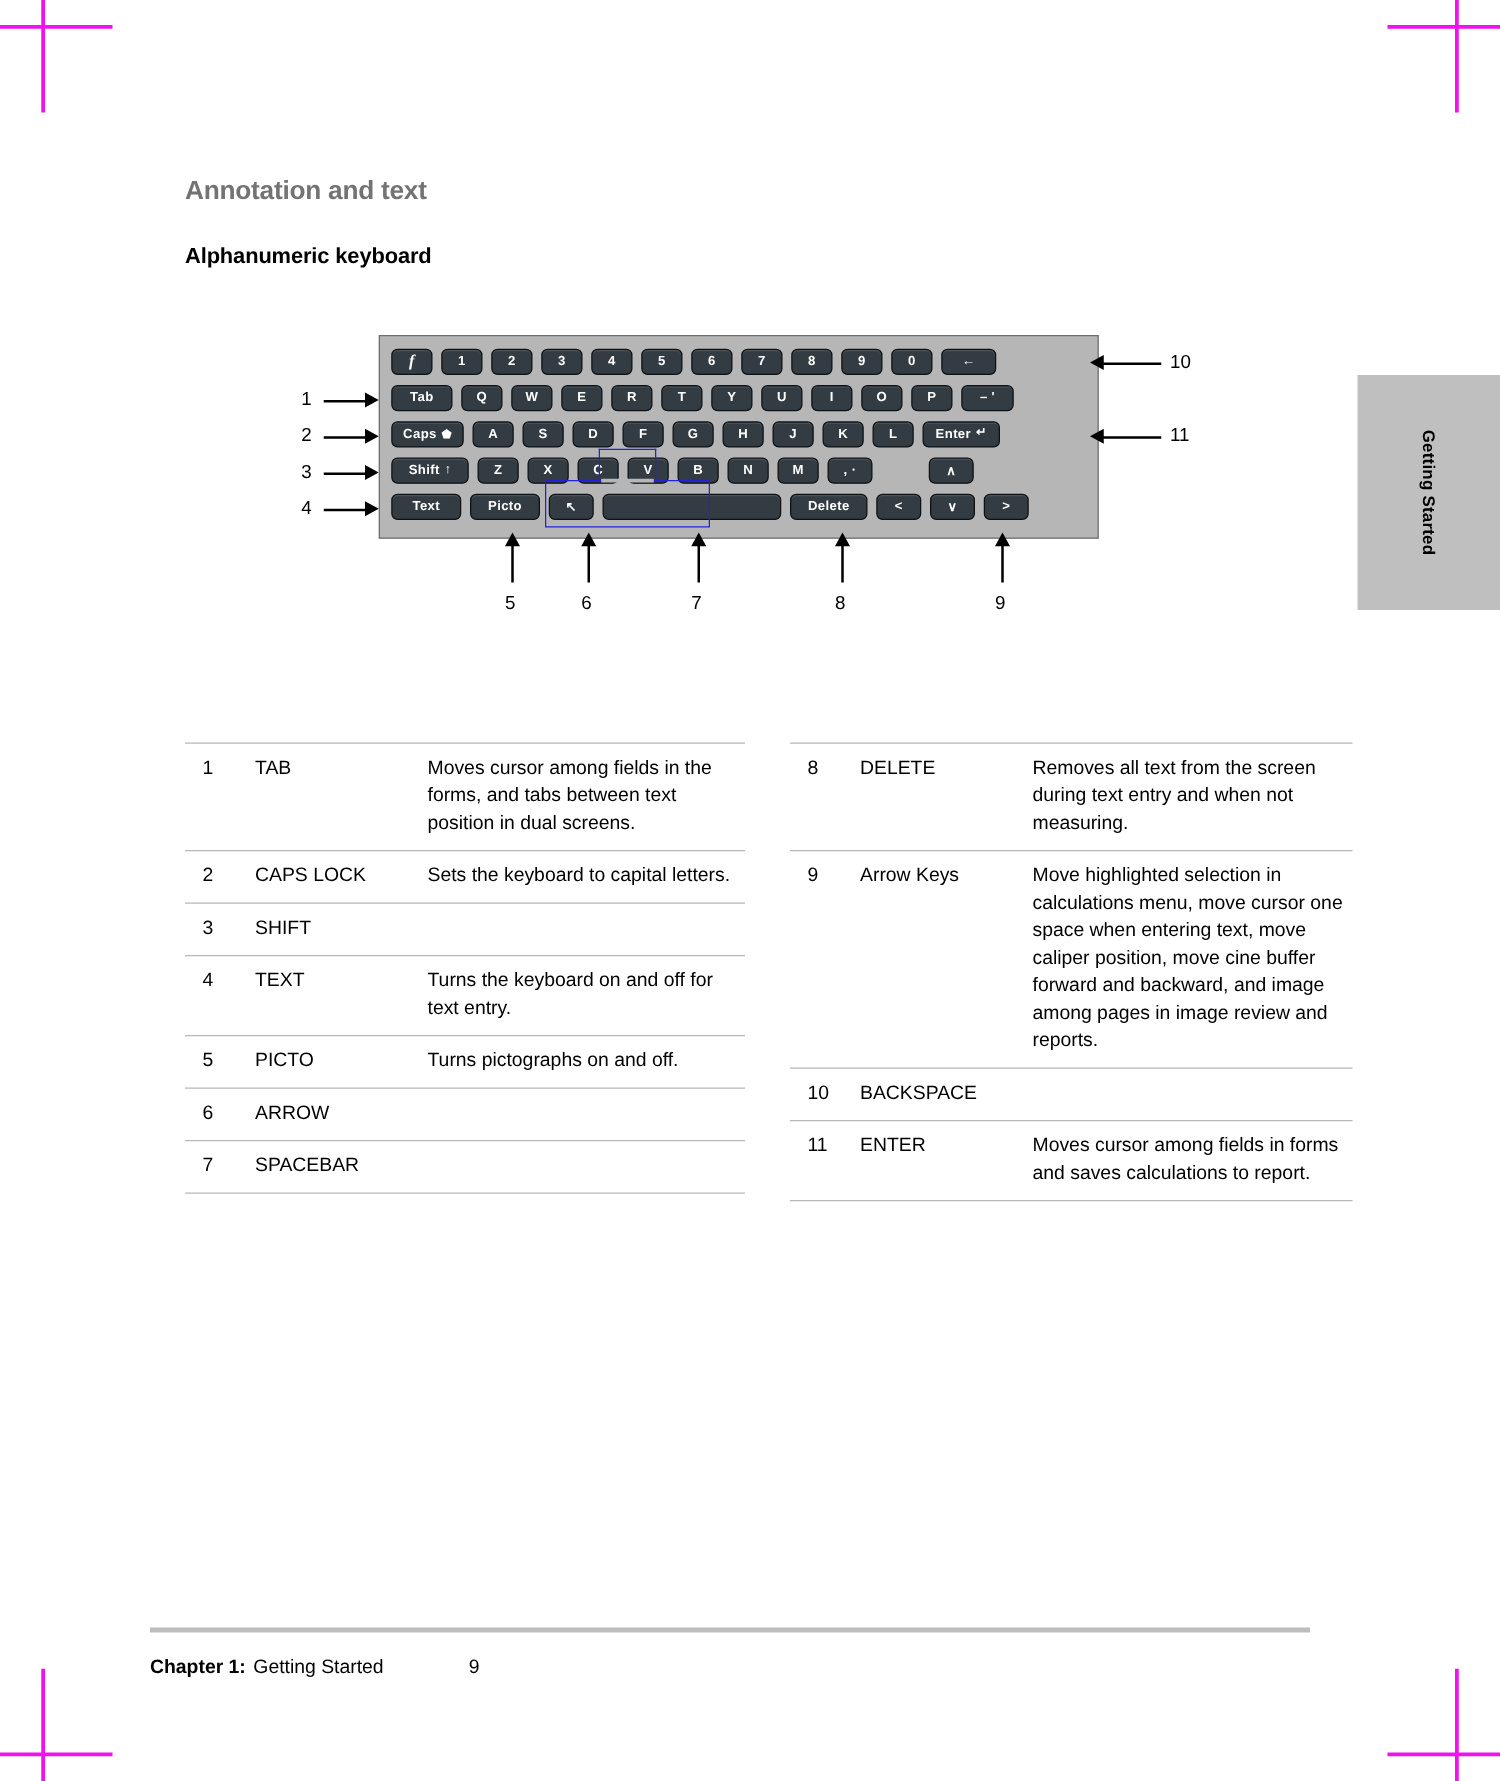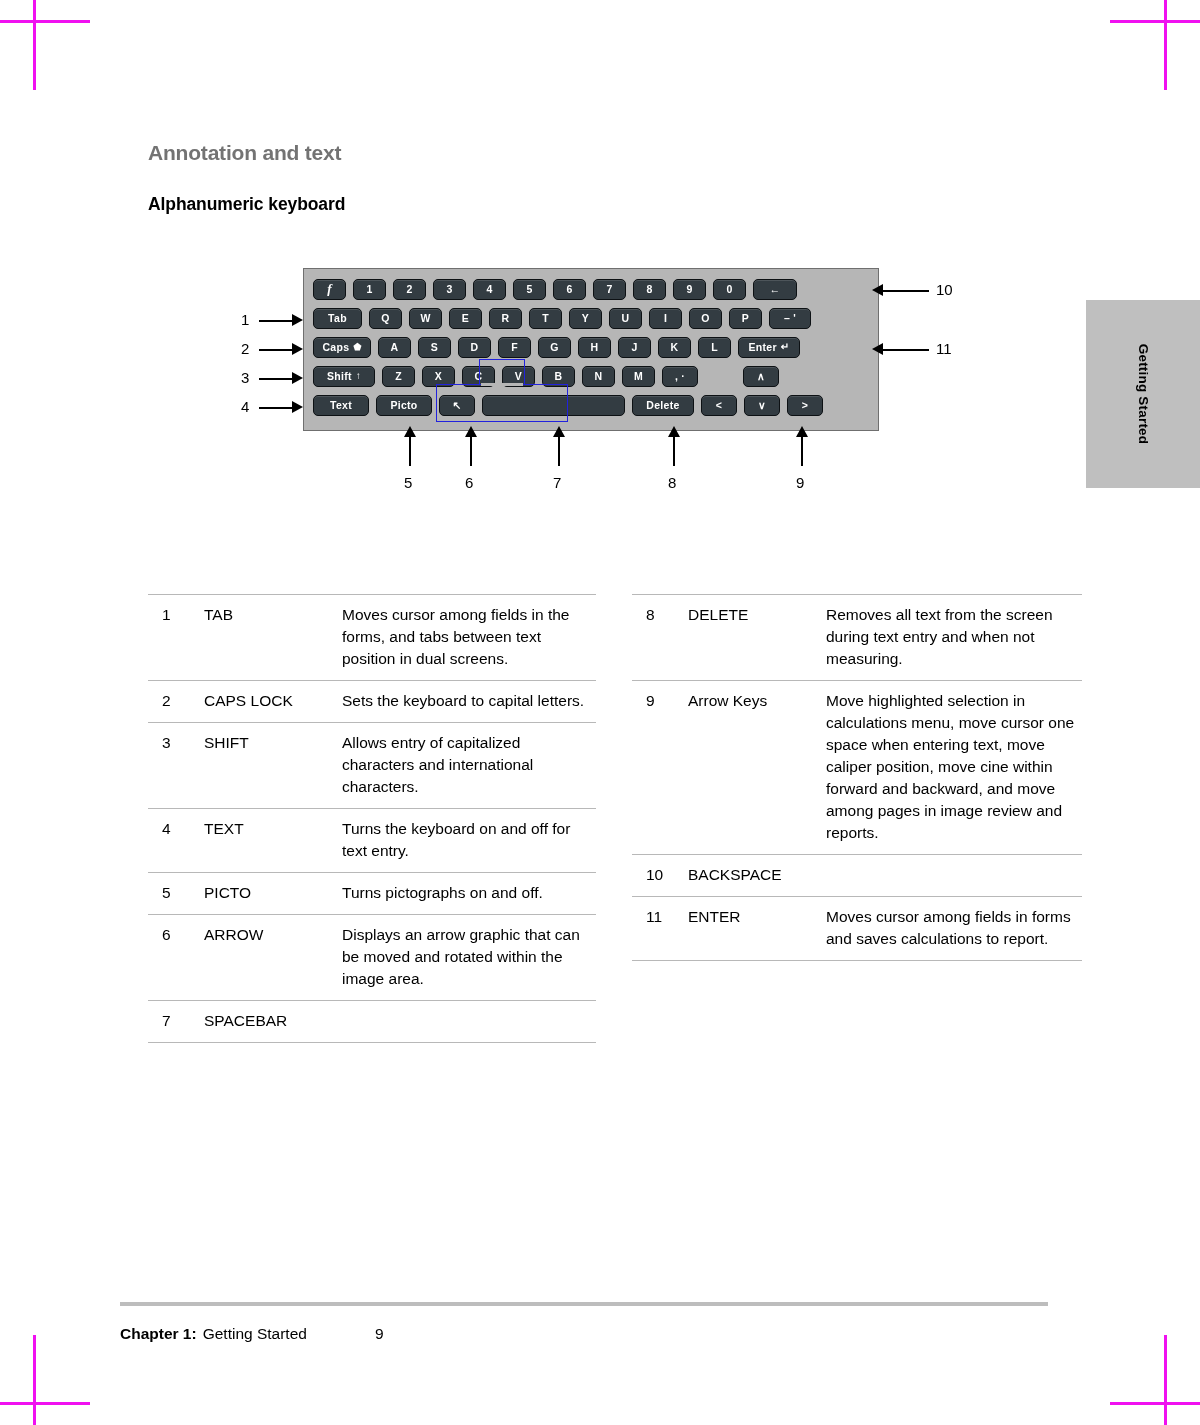--- a/index.html
+++ b/index.html
@@ -316,53 +316,51 @@
     <div class="c-desc">Moves cursor among fields in the forms, and tabs between text position in dual screens.</div>
   </div>
   <div class="trow">
     <div class="c-num">2</div>
     <div class="c-name">CAPS LOCK</div>
     <div class="c-desc">Sets the keyboard to capital letters.</div>
   </div>
   <div class="trow">
     <div class="c-num">3</div>
     <div class="c-name">SHIFT</div>
-    <div class="c-desc">Allows entry of capitalized characters and international characters.</div>
   </div>
   <div class="trow">
     <div class="c-num">4</div>
     <div class="c-name">TEXT</div>
     <div class="c-desc">Turns the keyboard on and off for text entry.</div>
   </div>
   <div class="trow">
     <div class="c-num">5</div>
     <div class="c-name">PICTO</div>
     <div class="c-desc">Turns pictographs on and off.</div>
   </div>
   <div class="trow">
     <div class="c-num">6</div>
     <div class="c-name">ARROW</div>
-    <div class="c-desc">Displays an arrow graphic that can be moved and rotated within the image area.</div>
   </div>
   <div class="trow last">
     <div class="c-num">7</div>
     <div class="c-name">SPACEBAR</div>
   </div>
 </div>
 
 <div class="tbl" id="tbl-right">
   <div class="trow">
     <div class="c-num">8</div>
     <div class="c-name">DELETE</div>
     <div class="c-desc">Removes all text from the screen during text entry and when not measuring.</div>
   </div>
   <div class="trow">
     <div class="c-num">9</div>
     <div class="c-name">Arrow Keys</div>
-    <div class="c-desc">Move highlighted selection in calculations menu, move cursor one space when entering text, move caliper position, move cine within forward and backward, and move among pages in image review and reports.</div>
+    <div class="c-desc">Move highlighted selection in calculations menu, move cursor one space when entering text, move caliper position, move cine buffer forward and backward, and image among pages in image review and reports.</div>
   </div>
   <div class="trow">
     <div class="c-num">10</div>
     <div class="c-name">BACKSPACE</div>
   </div>
   <div class="trow last">
     <div class="c-num">11</div>
     <div class="c-name">ENTER</div>
     <div class="c-desc">Moves cursor among fields in forms and saves calculations to report.</div>
   </div>

